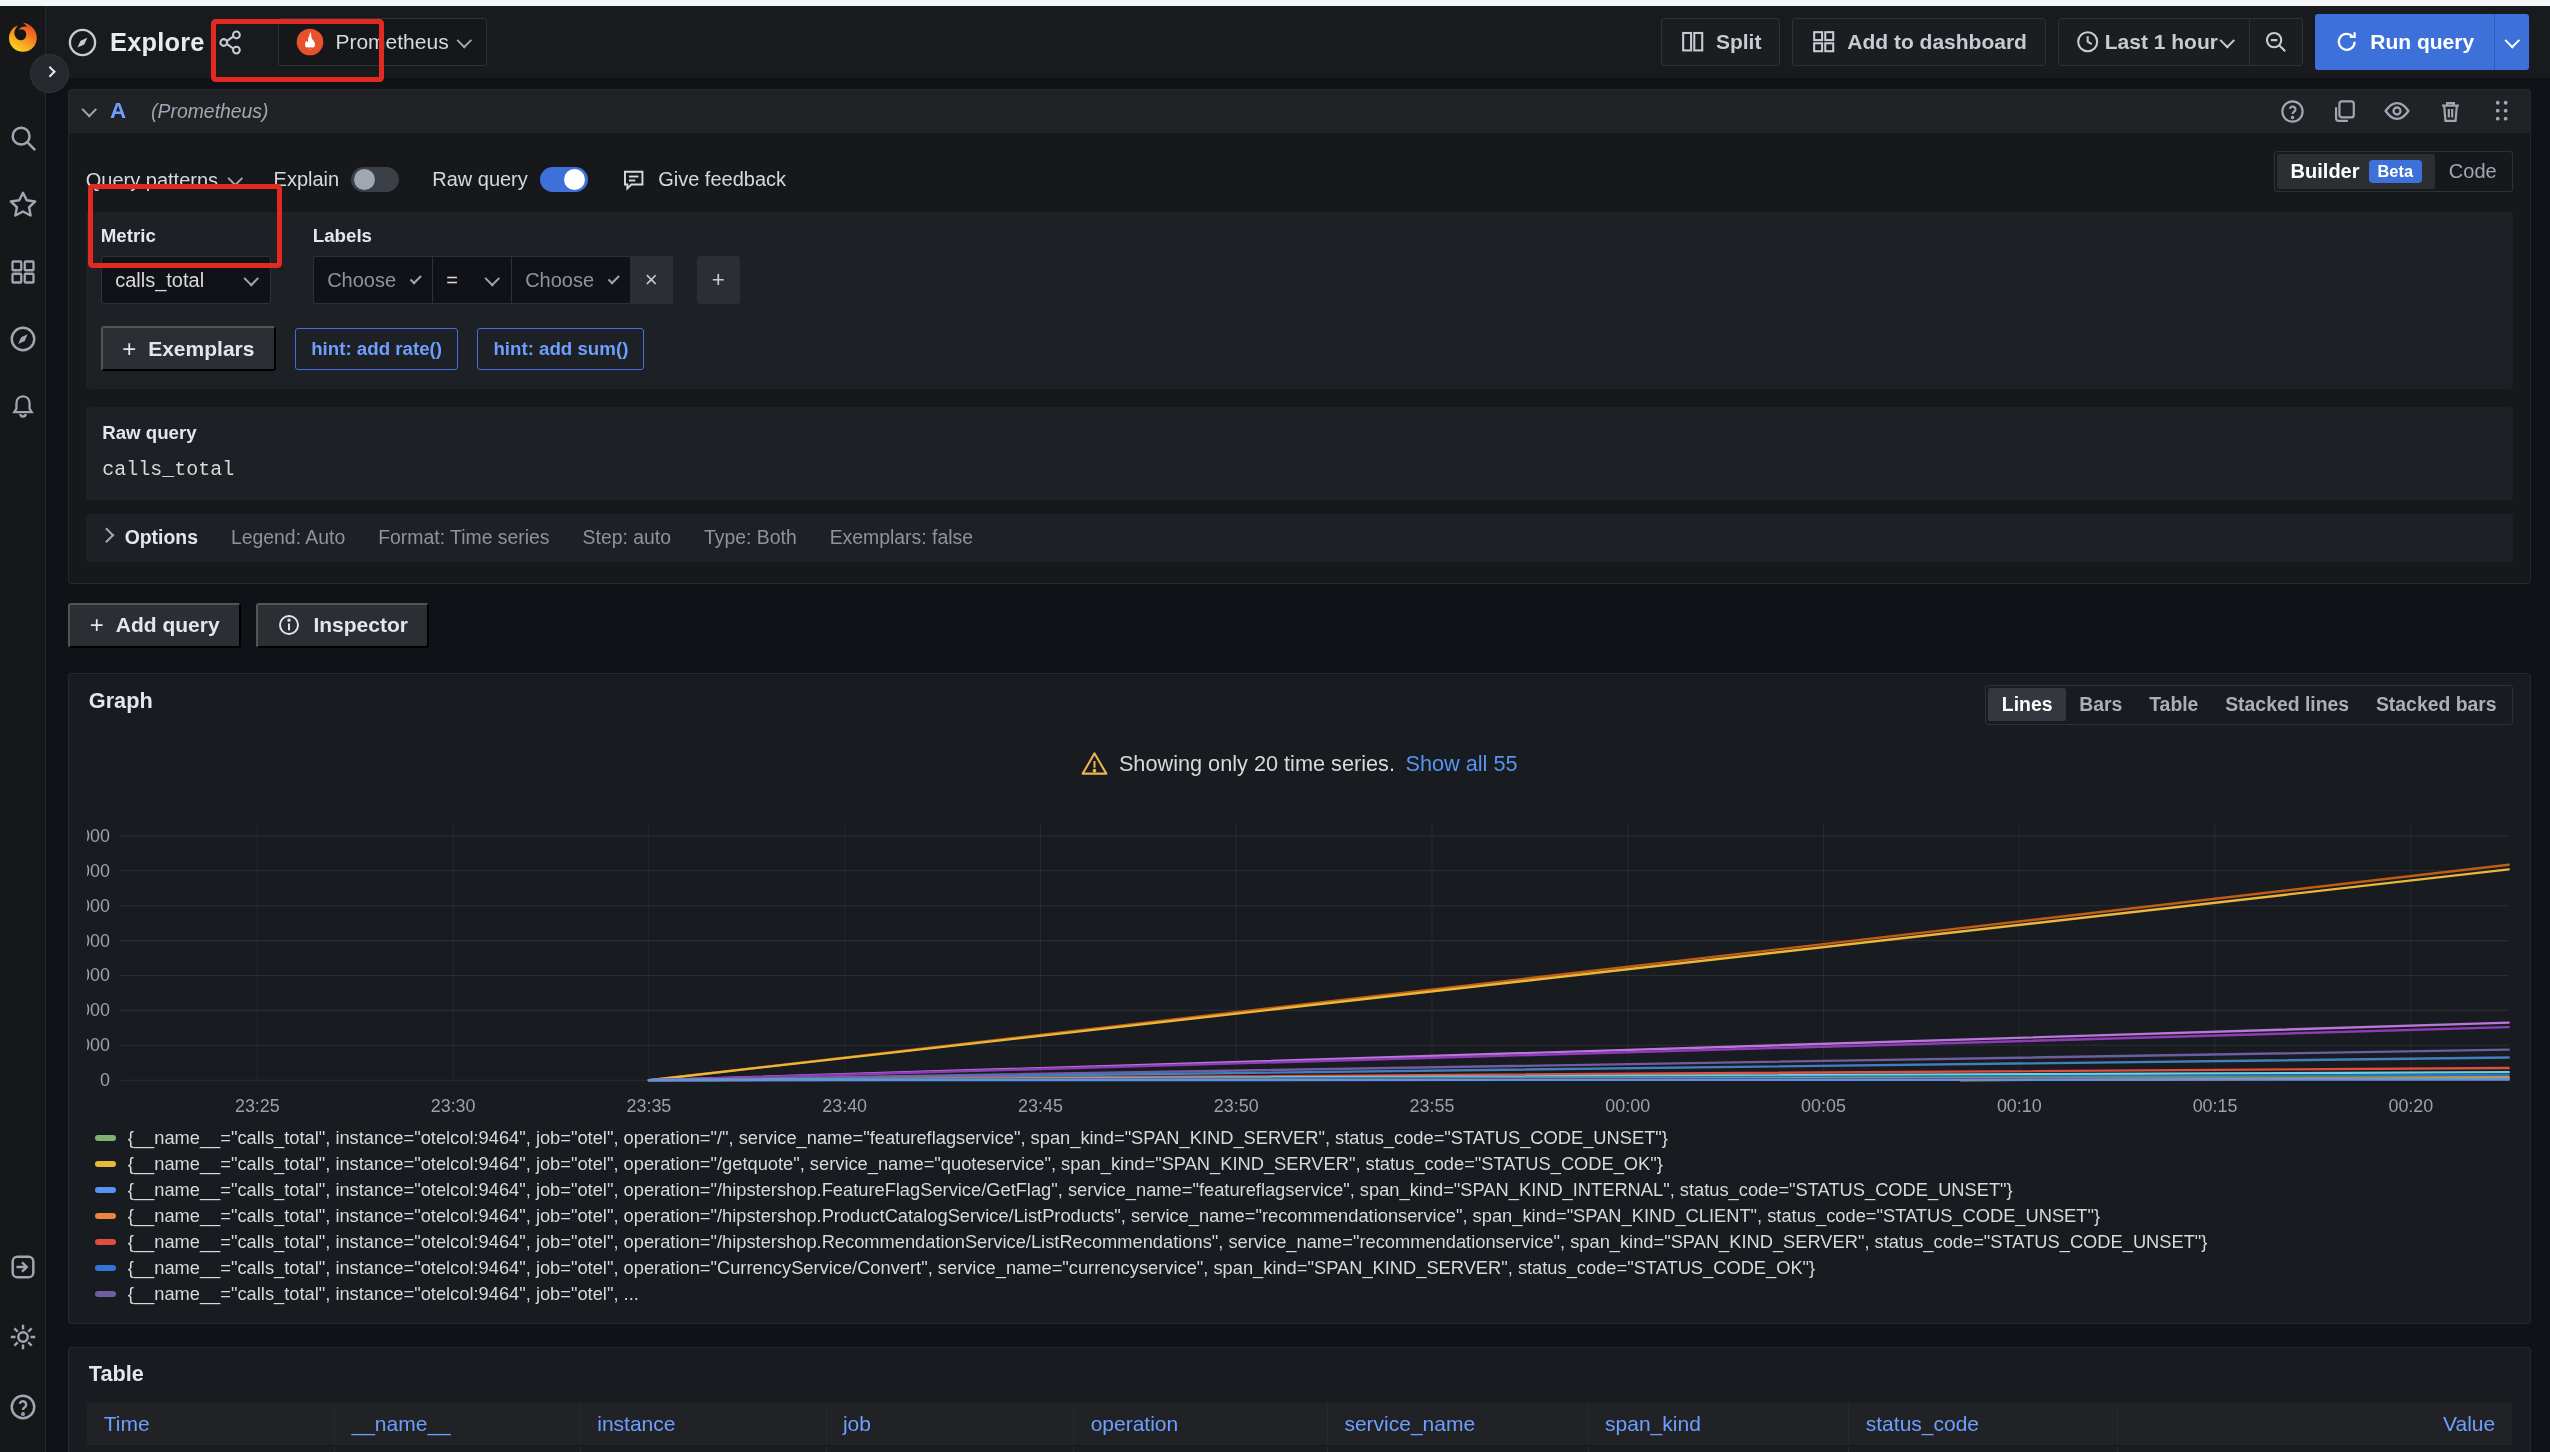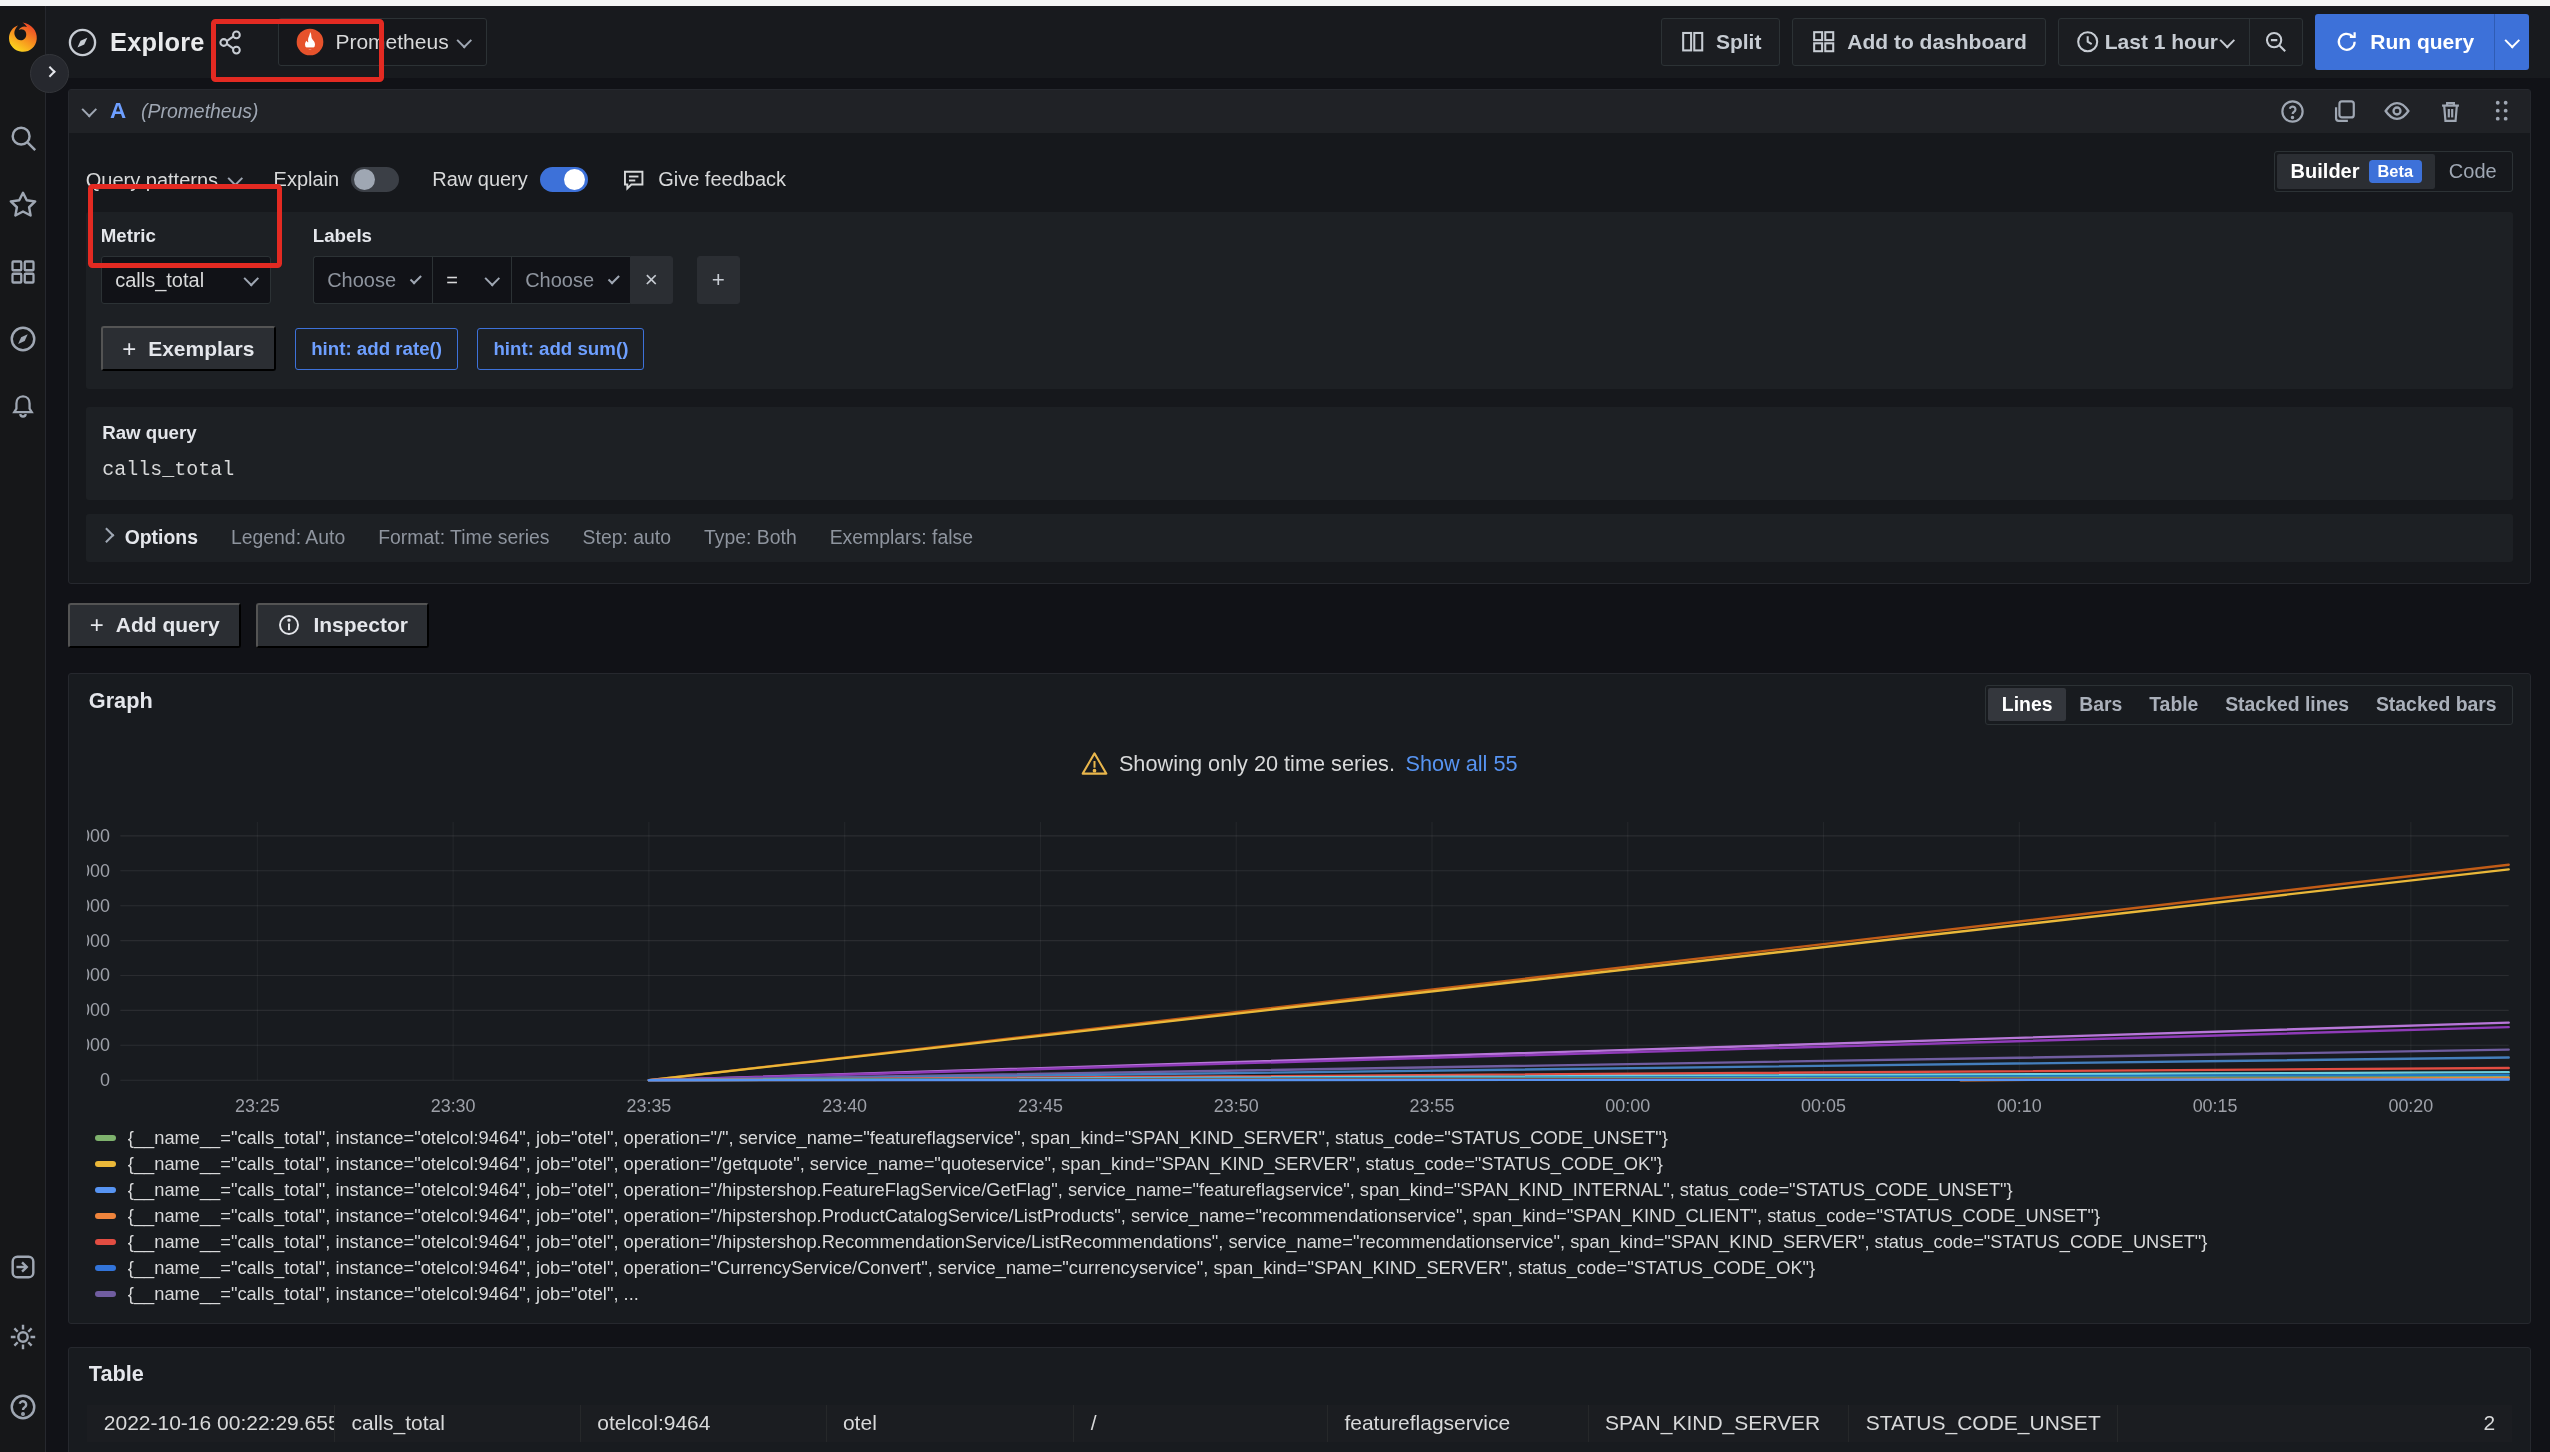--- a/index.html
+++ b/index.html
@@ -44,21 +44,21 @@
   .chev.right { transform:rotate(-45deg); }
 
   
   .annotation { position:absolute; border:5.2px solid #e32a22; border-radius:4.5px; z-index:20; pointer-events:none; }
 
   
   .content { position:absolute; left:46px; top:78px; width:2504px; height:1375px; padding:10.5px 19.4px 0 22.4px; }
   .query-panel { background:#16181c; border:0.7px solid #26282e; border-radius:3px; }
   .qp-header { height:43px; background:#202226; display:flex; align-items:center; padding:0 15px; gap:15px; }
   .qp-ref { color:#6e9fff; font-size:22.4px; font-weight:600; }
-  .qp-ds { color:#9fa7b3; font-size:19.4px; font-style:italic; margin-left:0; }
+  .qp-ds { color:#9fa7b3; font-size:19.4px; font-style:italic; margin-left:10px; }
   .qp-icons { margin-left:auto; display:flex; align-items:center; gap:25.4px; }
   .qp-icons svg { stroke:#9fa7b3; fill:none; stroke-width:2.6; cursor:pointer; }
   .qp-body { padding:18px 16.4px 21px 16.4px; }
   .qp-toolbar { display:flex; align-items:flex-end; gap:33px; }
   .toolbar-item { display:flex; align-items:center; gap:12px; font-size:20px; color:#d8d9da; cursor:pointer; }
   .toggle { width:48px; height:25.4px; border-radius:12.7px; background:#3b3f46; position:relative; cursor:pointer; }
   .toggle .knob { position:absolute; top:2.2px; left:3px; width:21px; height:21px; border-radius:50%; background:#9fa7b3; }
   .toggle.on { background:#3d71d9; }
   .toggle.on .knob { left:24px; background:#fff; }
   .mode-switch { margin-left:auto; display:flex; align-items:center; border:0.7px solid #2c3235; border-radius:3px; padding:2.2px; }
@@ -527,20 +527,31 @@
         <div class="legend-row">
      <span class="legend-swatch" style="background:#705DA0"></span>
      <span>{__name__="calls_total", instance="otelcol:9464", job="otel", ...</span>
         </div>
       </div>
   </section>
 
   <section class="table-panel">
     <div class="panel-title">Table</div>
     <div class="table-grid" id="table-grid">
+        <div class="t-header">
+          <div class="t-cell" style="width:248px">Time</div>
+          <div class="t-cell" style="width:246px">__name__</div>
+          <div class="t-cell" style="width:246px">instance</div>
+          <div class="t-cell" style="width:248px">job</div>
+          <div class="t-cell" style="width:254px">operation</div>
+          <div class="t-cell" style="width:261px">service_name</div>
+          <div class="t-cell" style="width:261px">span_kind</div>
+          <div class="t-cell" style="width:269px">status_code</div>
+          <div class="t-cell val" style="width:394px">Value</div>
+        </div>
         <div class="t-row">
           <div class="t-cell" style="width:248px">2022-10-16 00:22:29.655</div>
           <div class="t-cell" style="width:246px">calls_total</div>
           <div class="t-cell" style="width:246px">otelcol:9464</div>
           <div class="t-cell" style="width:248px">otel</div>
           <div class="t-cell" style="width:254px">/</div>
           <div class="t-cell" style="width:261px">featureflagservice</div>
           <div class="t-cell" style="width:261px">SPAN_KIND_SERVER</div>
           <div class="t-cell" style="width:269px">STATUS_CODE_UNSET</div>
           <div class="t-cell val" style="width:394px">2</div>

